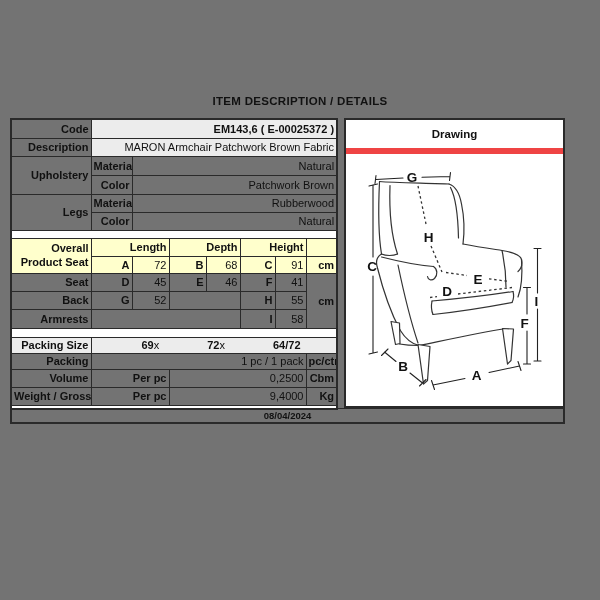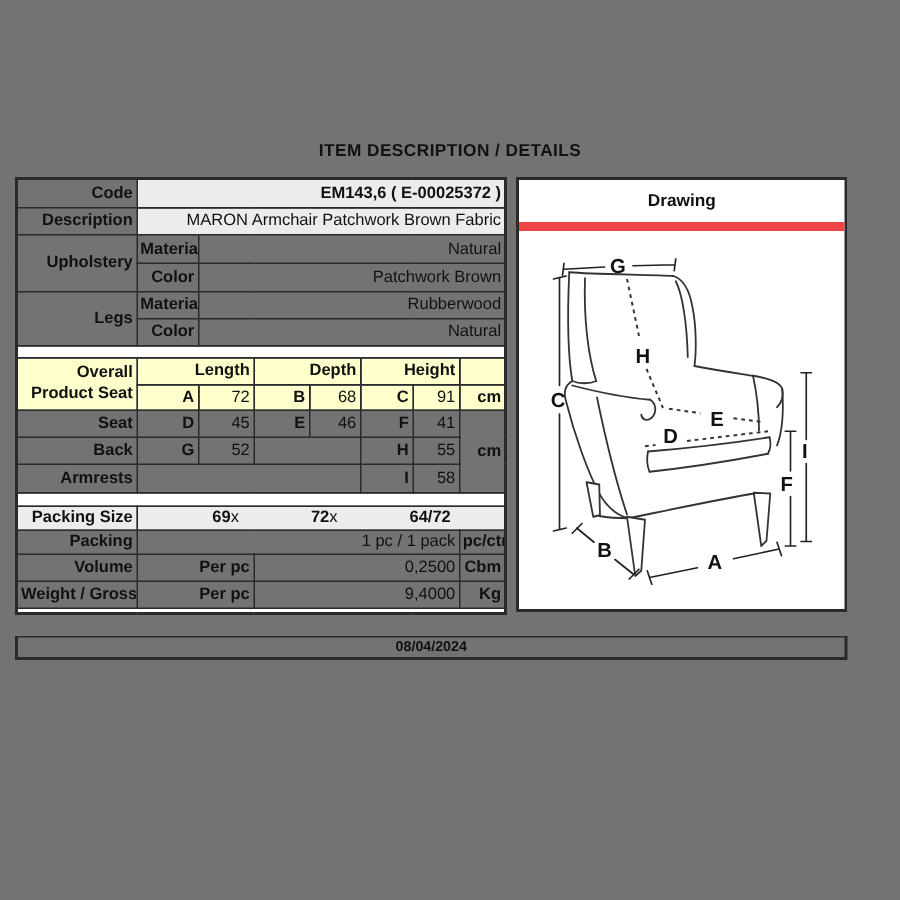--- a/index.html
+++ b/index.html
@@ -25,21 +25,21 @@
   .ps-row { display:flex; justify-content:space-around; align-items:center;
             padding-right:20px; font-size:11px; }
   .ps-row .num { font-weight:bold;margin-left:48px; }
 
   .panel { position:absolute; left:344px; top:118px; width:221px; height:290px;
            border:2px solid #2a2a2a; background:#fff; }
   .panel-header { height:34px; border-bottom:6px solid #ef4444; display:flex;
                   align-items:center; justify-content:center; font-weight:bold; font-size:11.5px; }
   .panel svg { display:block; width:217px; height:250px; }
 
-  .datebar { position:absolute; left:10px; top:424px; width:555px; height:16px;
+  .datebar { position:absolute; left:10px; top:408px; width:555px; height:16px;
              border:2px solid #2a2a2a; border-top:1px solid #2a2a2a;
              display:flex; align-items:center; justify-content:center;
              font-size:9.5px; font-weight:bold; }
 
   svg text { font-family:"Liberation Sans", sans-serif; font-weight:bold; font-size:13.5px; fill:#111; }
 </style>
 </head>
 <body>
 
 <div class="page">

